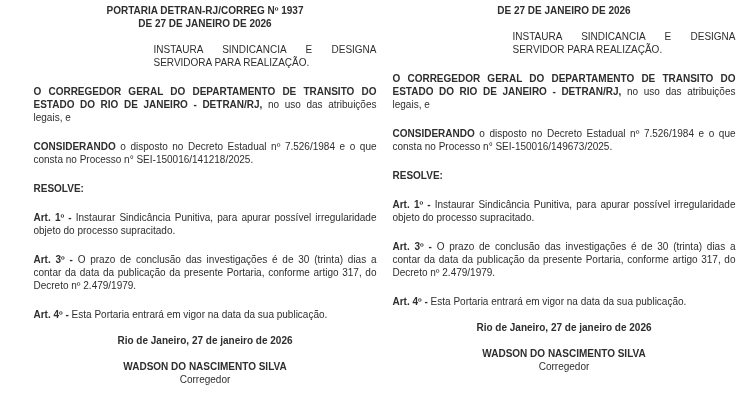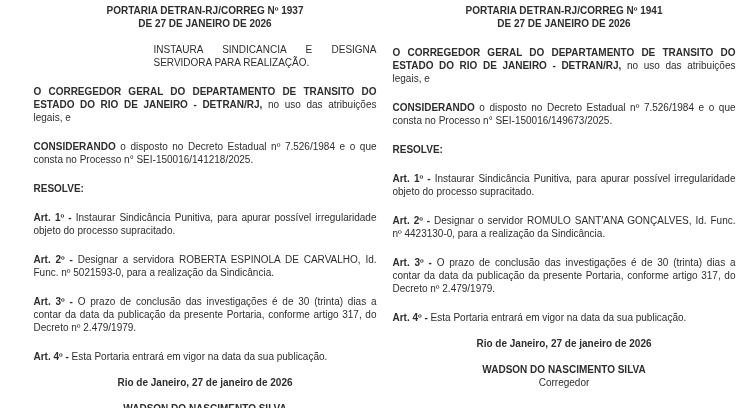--- a/index.html
+++ b/index.html
@@ -66,40 +66,38 @@
   <section class="col">
     <div class="title">
       <div>PORTARIA DETRAN-RJ/CORREG Nº 1937</div>
       <div>DE 27 DE JANEIRO DE 2026</div>
     </div>
     <p class="epigraph">INSTAURA SINDICANCIA E DESIGNA SERVIDORA PARA REALIZAÇÃO.</p>
     <p class="para"><span class="b">O CORREGEDOR GERAL DO DEPARTAMENTO DE TRANSITO DO ESTADO DO RIO DE JANEIRO - DETRAN/RJ,</span> <span>no uso das atribuições legais, e</span></p>
     <p class="para"><span class="b">CONSIDERANDO</span> <span>o disposto no Decreto Estadual nº 7.526/1984 e o que consta no Processo n° SEI-150016/141218/2025.</span></p>
     <p class="para b">RESOLVE:</p>
     <p class="para"><span class="b">Art. 1º -</span> <span>Instaurar Sindicância Punitiva, para apurar possível irregularidade objeto do processo supracitado.</span></p>
-    <p class="para"><span class="b">Art. 2º -</span> <span>Designar a servidora ROBERTA ESPINOLA DE CARVALHO, Id. Func. nº 5021593-0, para a realização da Sindicância.</span></p>
     <p class="para"><span class="b">Art. 3º -</span> <span>O prazo de conclusão das investigações é de 30 (trinta) dias a contar da data da publicação da presente Portaria, conforme artigo 317, do Decreto nº 2.479/1979.</span></p>
     <p class="para"><span class="b">Art. 4º -</span> <span>Esta Portaria entrará em vigor na data da sua publicação.</span></p>
     <p class="center">Rio de Janeiro, 27 de janeiro de 2026</p>
     <div class="sig">
       <div class="sig-name">WADSON DO NASCIMENTO SILVA</div>
       <div>Corregedor</div>
     </div>
   </section>
 
   <section class="col">
     <div class="title">
-      <div>PORTARIA DETRAN-RJ/CORREG Nº 1941</div>
       <div>DE 27 DE JANEIRO DE 2026</div>
     </div>
+    <p class="epigraph">INSTAURA SINDICANCIA E DESIGNA SERVIDOR PARA REALIZAÇÃO.</p>
     <p class="para"><span class="b">O CORREGEDOR GERAL DO DEPARTAMENTO DE TRANSITO DO ESTADO DO RIO DE JANEIRO - DETRAN/RJ,</span> <span>no uso das atribuições legais, e</span></p>
     <p class="para"><span class="b">CONSIDERANDO</span> <span>o disposto no Decreto Estadual nº 7.526/1984 e o que consta no Processo n° SEI-150016/149673/2025.</span></p>
     <p class="para b">RESOLVE:</p>
     <p class="para"><span class="b">Art. 1º -</span> <span>Instaurar Sindicância Punitiva, para apurar possível irregularidade objeto do processo supracitado.</span></p>
-    <p class="para"><span class="b">Art. 2º -</span> <span>Designar o servidor ROMULO SANT'ANA GONÇALVES, Id. Func. nº 4423130-0, para a realização da Sindicância.</span></p>
     <p class="para"><span class="b">Art. 3º -</span> <span>O prazo de conclusão das investigações é de 30 (trinta) dias a contar da data da publicação da presente Portaria, conforme artigo 317, do Decreto nº 2.479/1979.</span></p>
     <p class="para"><span class="b">Art. 4º -</span> <span>Esta Portaria entrará em vigor na data da sua publicação.</span></p>
     <p class="center">Rio de Janeiro, 27 de janeiro de 2026</p>
     <div class="sig">
       <div class="sig-name">WADSON DO NASCIMENTO SILVA</div>
       <div>Corregedor</div>
     </div>
   </section>
 
 </div>

